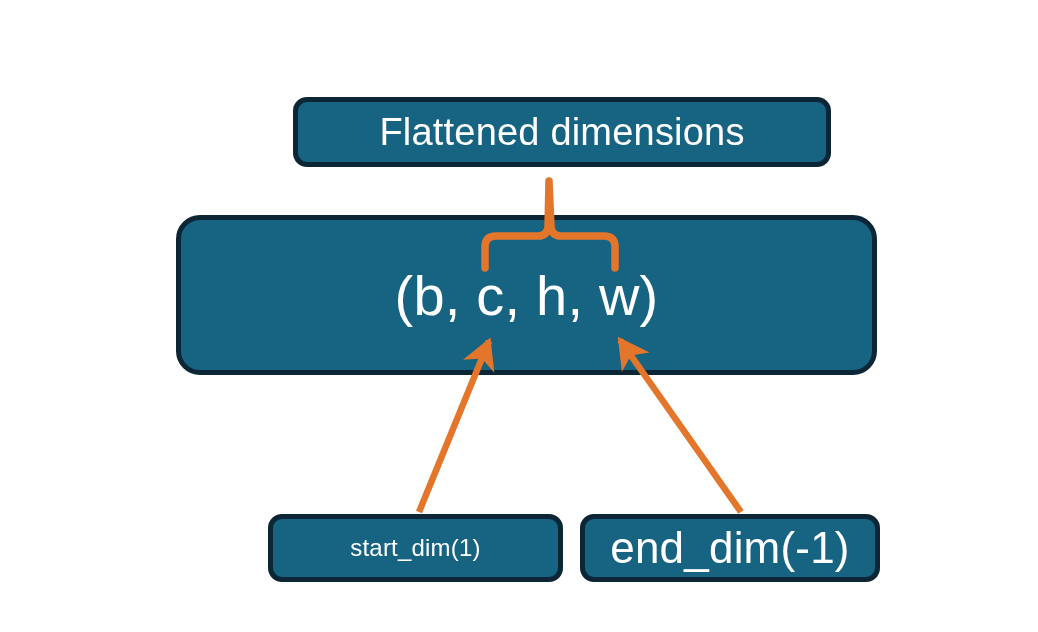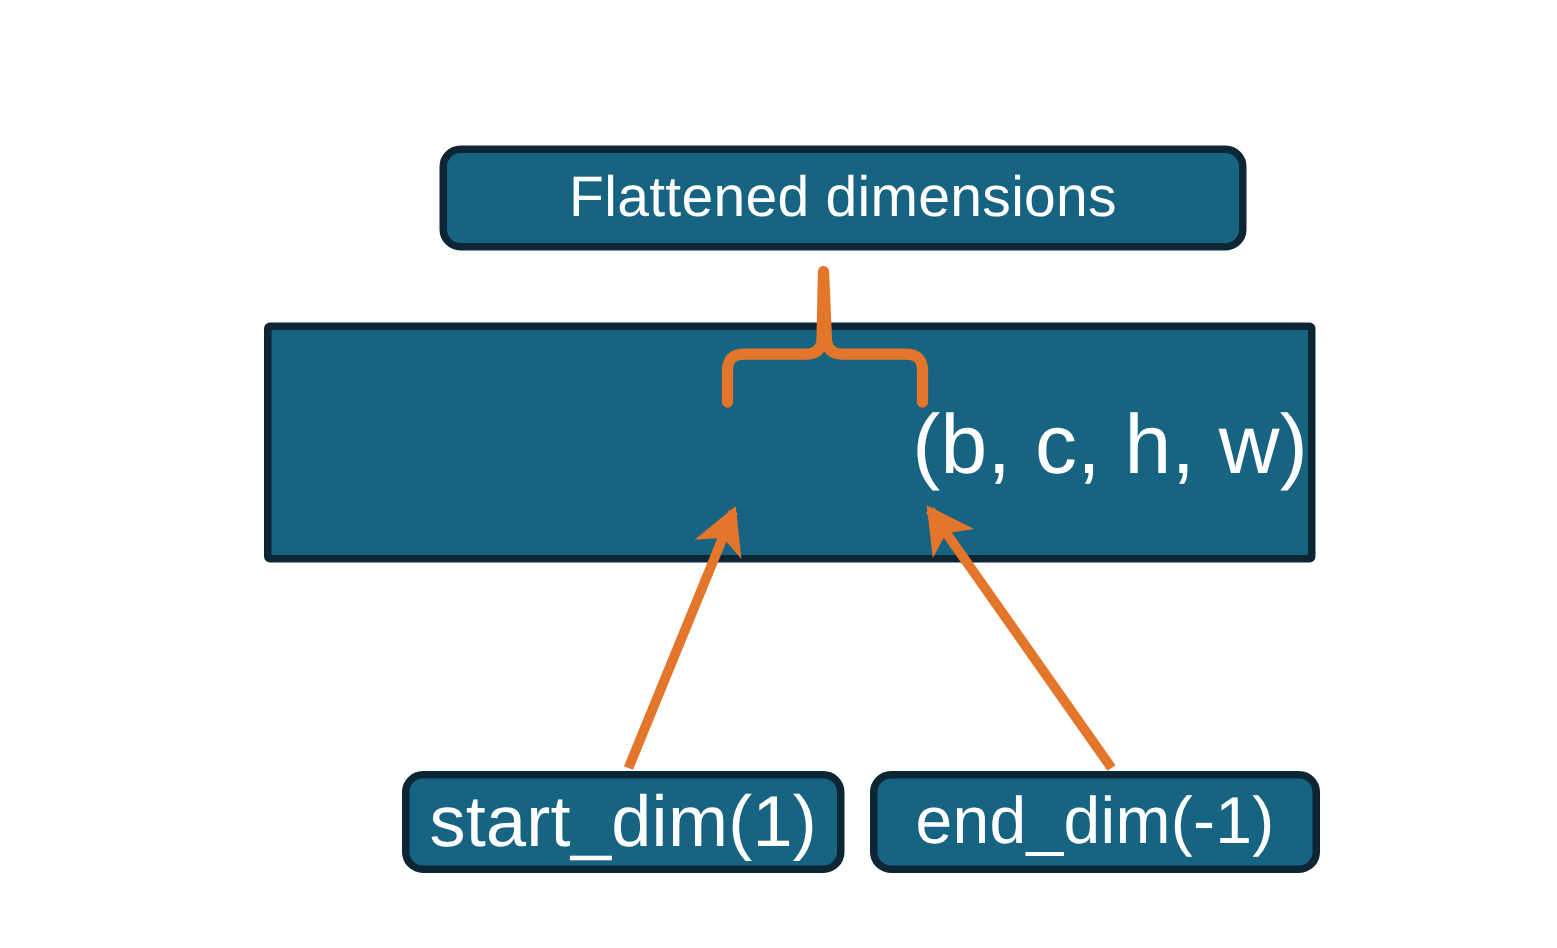--- a/index.html
+++ b/index.html
@@ -37,30 +37,29 @@
     top: 97px;
     width: 538px;
     height: 70px;
     font-size: 38px;
   }
   #box-shape {
     left: 176px;
     top: 215px;
     width: 701px;
     height: 160px;
-    border-radius: 4px;
+    border-radius: 24px;
     font-size: 56px;
-    justify-content: flex-end;
   }
   #box-start-dim {
     left: 268px;
     top: 514px;
     width: 295px;
     height: 68px;
-    font-size: 48px;
+    font-size: 24px;
     justify-content: center;
   }
   #box-end-dim {
     left: 580px;
     top: 514px;
     width: 300px;
     height: 68px;
     font-size: 44px;
   }
   #overlay {

